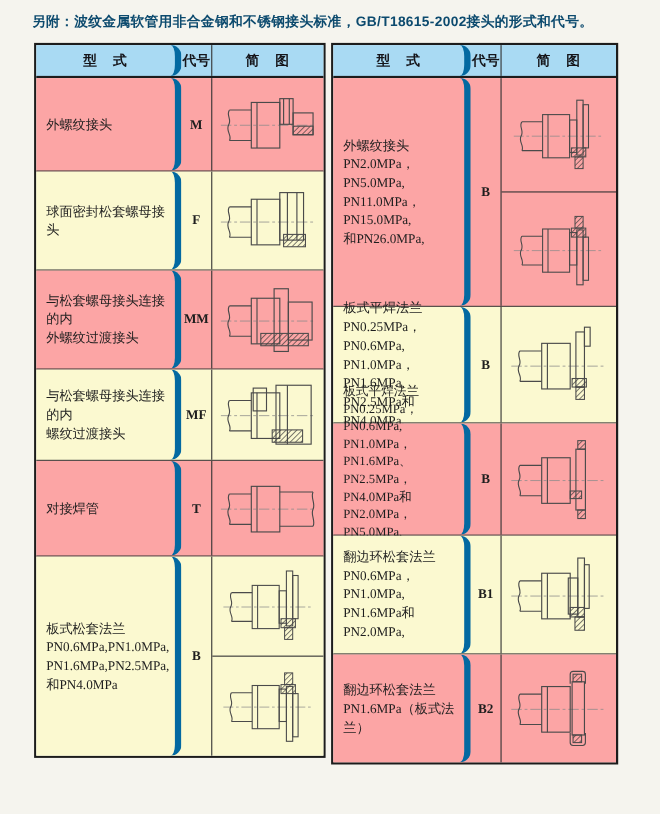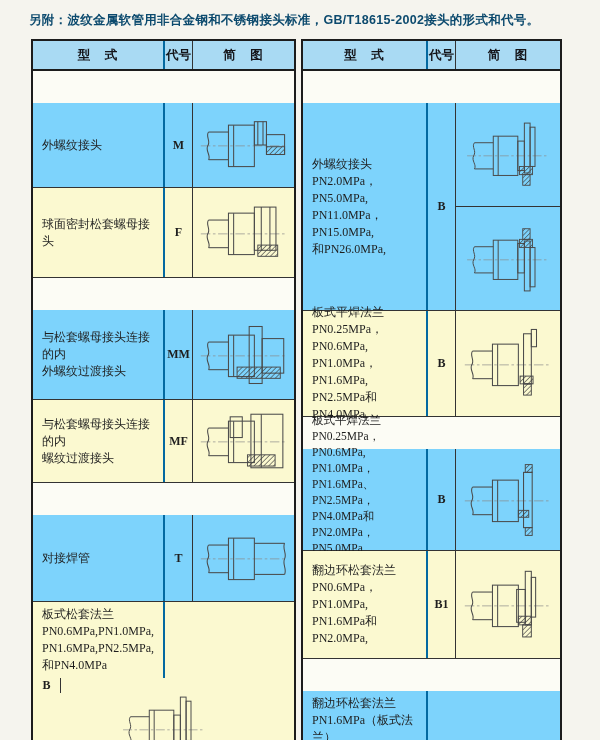--- a/index.html
+++ b/index.html
@@ -4,32 +4,32 @@
 <style>
   html,body{margin:0;padding:0;}
   body{width:600px;height:740px;background:#f5f4ee;font-family:"Liberation Serif",serif;color:#1e1e1e;position:relative;overflow:hidden;}
   .page{position:absolute;inset:0;}
   .doc-title{position:absolute;left:29px;top:12px;font-family:"Liberation Sans",sans-serif;font-weight:bold;font-size:12.5px;letter-spacing:.3px;color:#0c4a6e;}
   .tbl{position:absolute;top:39px;border:2px solid #1c1c1c;background:#fcfcf5;box-sizing:border-box;display:flex;flex-direction:column;}
   .tbl-left{left:31px;width:265px;}
   .tbl-right{left:301px;width:261px;}
   .hdr{display:flex;height:30px;background:#a9daf3;border-bottom:2px solid #1c1c1c;box-sizing:border-box;flex:none;}
   .row{display:flex;box-sizing:border-box;border-bottom:1px solid #333;flex:none;}
-  .row:last-child{border-bottom:none;flex-direction:column;}
+  .row:last-child{border-bottom:none;}
   .c{box-sizing:border-box;display:flex;align-items:center;justify-content:center;}
-  .c-type{width:132px;border-right:2px solid #0369a1;justify-content:flex-start;padding:4px 4px 4px 9px;font-size:12px;line-height:17px;white-space:pre-line;}
+  .c-type{width:132px;border-right:6px solid #0369a1;justify-content:flex-start;padding:4px 4px 4px 9px;font-size:12px;line-height:17px;white-space:pre-line;border-radius:10px;}
   .tbl-right .c-type{width:125px;}
   .c-code{width:28px;border-right:1px solid #333;font-size:12px;font-weight:600;}
   .c-diag{flex:1;min-width:0;padding:2px;}
   .c-diag.split{flex-direction:column;padding:0;}
   .sub{flex:1;width:100%;display:flex;align-items:center;justify-content:center;box-sizing:border-box;}
   .sub:first-child{border-bottom:1px solid #333;}
   .h-cell{box-sizing:border-box;display:flex;align-items:center;justify-content:center;font-size:12.5px;font-weight:bold;color:#15151a;letter-spacing:1px;}
   .bg-yellow{background:#fbf9d0;}
-  .bg-white{background:#7dd3fc;margin-top:32px;}
+  .bg-white{background:#fca5a5;}
   .diag-svg{display:block;}
 </style>
 </head>
 <body>
 
 <svg width="0" height="0" style="position:absolute" aria-hidden="true">
   <defs>
     <pattern id="hatch" patternUnits="userSpaceOnUse" width="4" height="4" patternTransform="rotate(45)">
       <line x1="0" y1="0" x2="0" y2="4" stroke="#3a3a3a" stroke-width="1.4"></line>
     </pattern>

